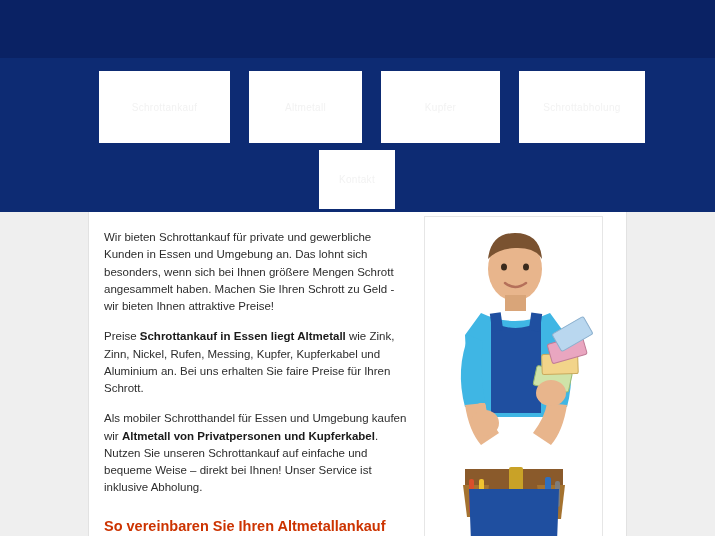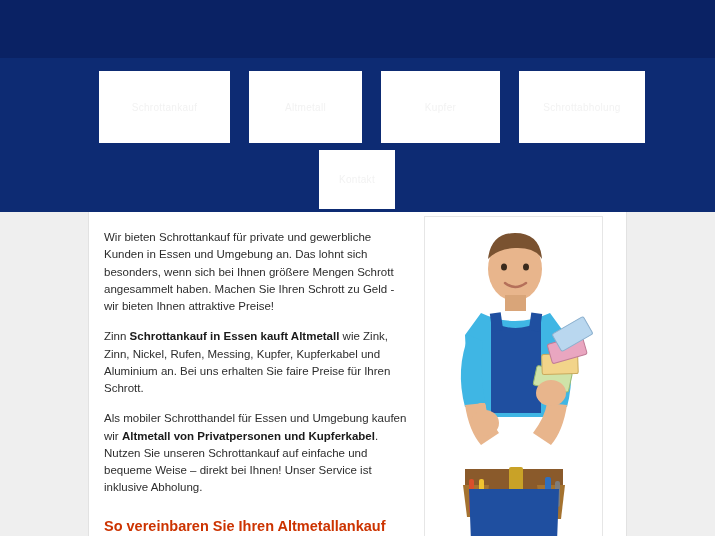--- a/index.html
+++ b/index.html
@@ -222,21 +222,21 @@
   <div class="content-wrap">
 
     <div class="left-rail"></div>
     <div class="right-rail"></div>
 
     <div class="article">
       <p>
         <span>Wir bieten Schrottankauf für private und gewerbliche Kunden in Essen und Umgebung an. Das lohnt sich besonders, wenn sich bei Ihnen größere Mengen Schrott angesammelt haben. Machen Sie Ihren Schrott zu Geld - wir bieten Ihnen attraktive Preise!</span>
       </p>
       <p>
-        <span>Zinn </span><b>Schrottankauf in Essen kauft Altmetall</b><span> wie Zink, Zinn, Nickel, Rufen, Messing, Kupfer, Kupferkabel und Aluminium an. Bei uns erhalten Sie faire Preise für Ihren Schrott.</span>
+        <span>Preise </span><b>Schrottankauf in Essen liegt Altmetall</b><span> wie Zink, Zinn, Nickel, Rufen, Messing, Kupfer, Kupferkabel und Aluminium an. Bei uns erhalten Sie faire Preise für Ihren Schrott.</span>
       </p>
       <p>
         <span>Als mobiler Schrotthandel für Essen und Umgebung kaufen wir </span><b>Altmetall von Privatpersonen und Kupferkabel</b><span>. Nutzen Sie unseren Schrottankauf auf einfache und bequeme Weise – direkt bei Ihnen! Unser Service ist inklusive Abholung.</span>
       </p>
       <h2 class="section-heading">So vereinbaren Sie Ihren Altmetallankauf Essen:</h2>
     </div>
 
     <div class="photo">
       <svg width="177" height="430" viewBox="0 0 177 430" xmlns="http://www.w3.org/2000/svg">
         <rect x="0" y="0" width="177" height="430" fill="#ffffff"></rect>

